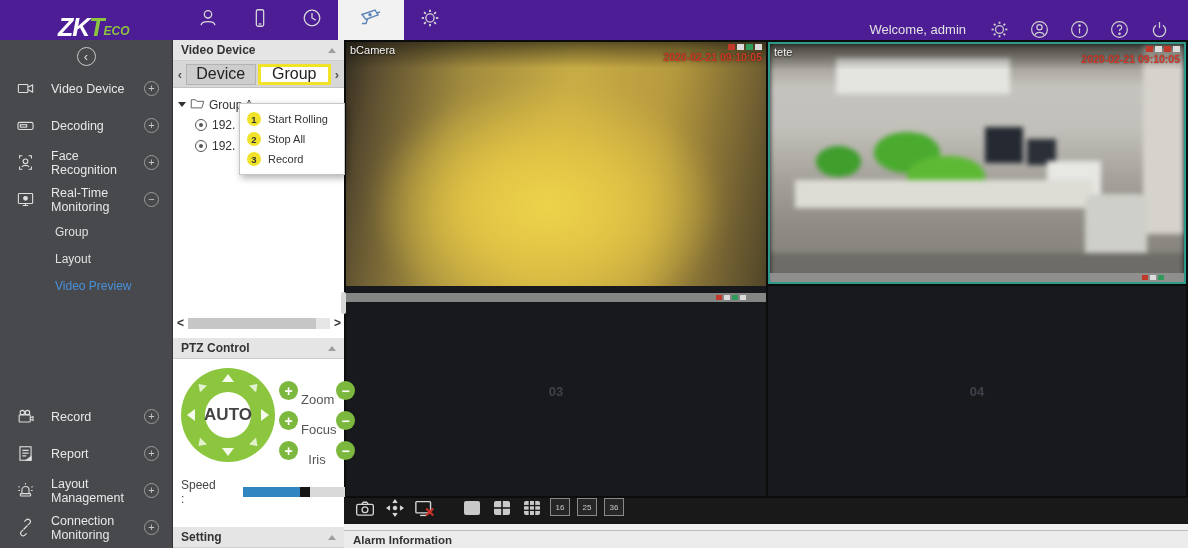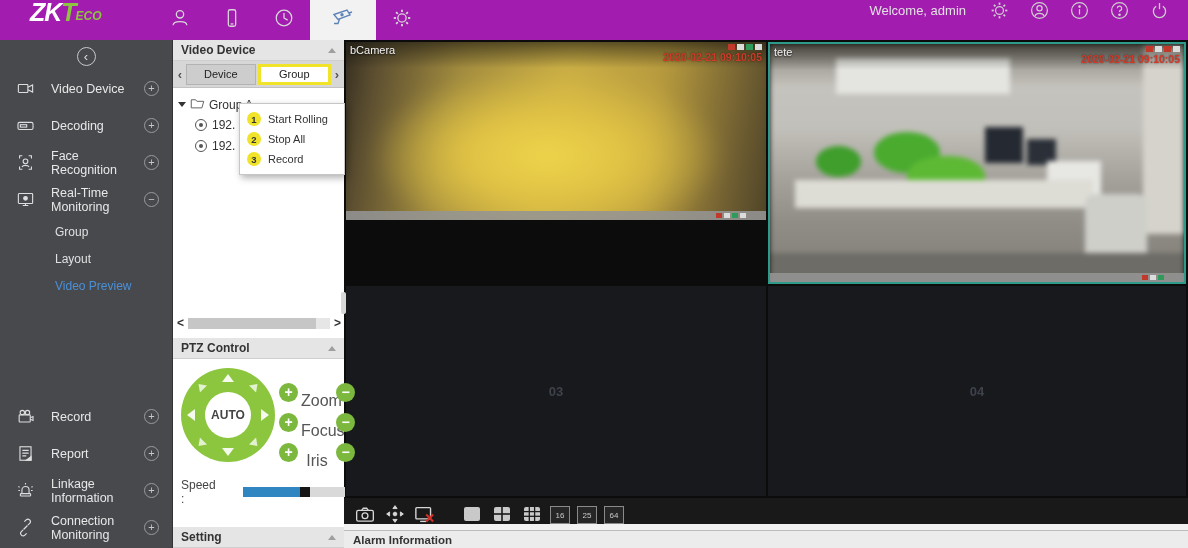--- a/index.html
+++ b/index.html
@@ -1,20 +1,20 @@
 <!DOCTYPE html>
 <html><head>
 <meta charset="utf-8">
 <style>
 * { margin:0; padding:0; box-sizing:border-box; }
 html,body { width:1188px; height:548px; }
 body { position:relative; overflow:hidden; background:#fff; font-family:"Liberation Sans",sans-serif; }
 
 
-.topbar { position:absolute; left:0; top:0; width:1188px; height:40px; background:#a21caf; display:flex; align-items:flex-start; z-index:40; }
+.topbar { position:absolute; left:0; top:0; width:1188px; height:40px; background:#4c1d95; display:flex; align-items:flex-end; z-index:40;padding-left:28px; }
 .logo { margin-left:30px; display:flex; align-items:flex-end; font-style:italic; font-weight:700; cursor:default; }
 .logo .zk { color:#fff; font-size:25px; line-height:1; letter-spacing:-1px; }
 .logo .t  { color:#8cc63e; font-size:25px; line-height:1; letter-spacing:-1px; }
 .logo .eco{ color:#8cc63e; font-size:12px; line-height:1.45; font-weight:700; }
 .topnav { display:flex; height:40px; margin-left:52px; }
 .nav-item { width:52px; height:40px; display:flex; align-items:center; justify-content:center; cursor:pointer; }
 .nav-item.active { width:66px; background:#f2f2f2; }
 .topbar-right { margin-left:auto; display:flex; align-items:center; gap:19px; margin-right:18px; }
 .welcome { color:#e2e2e2; font-size:13px; margin-right:4px; }
 .tico { display:flex; align-items:center; justify-content:center; cursor:pointer; }
@@ -29,63 +29,63 @@
 .submenu-item { height:27px; display:flex; align-items:center; padding-left:55px; font-size:12px; color:#e0e0e0; cursor:pointer; }
 .submenu-item.active { color:#4a90d9; }
 .menu-bottom { position:absolute; left:0; bottom:2px; width:100%; }
 
 
 .device-panel { position:absolute; left:172px; top:40px; width:172px; height:508px; background:#fff; border-left:1px solid #333; z-index:20; }
 .panel-header { height:21px; background:#e5e5e5; border-bottom:1px solid #cfcfcf; display:flex; align-items:center; justify-content:space-between; padding:0 8px; font-size:12px; font-weight:700; color:#333; }
 .chev-up { width:0; height:0; border-left:4px solid transparent; border-right:4px solid transparent; border-bottom:5px solid #9f9f9f; cursor:pointer; }
 .tab-bar { height:27px; background:#d7d7d7; display:flex; align-items:center; border-bottom:1px solid #c2c2c2; padding:0 2px; }
 .tab-arrow { width:10px; text-align:center; font-size:13px; color:#555; cursor:pointer; font-weight:700; }
-.tab { flex:1; height:21px; margin:0 1px; background:#cdcdcd; border:1px solid #b3b3b3; display:flex; align-items:center; justify-content:center; font-size:11px; color:#222; cursor:pointer; }
+.tab { flex:1; height:21px; margin:0 1px; background:#cdcdcd; border:1px solid #b3b3b3; display:flex; align-items:center; justify-content:center; font-size:16px; color:#222; cursor:pointer; }
 .tab.highlight { background:#fff; border:3px solid #f0e32a; }
 .tree { padding:7px 5px; font-size:12px; color:#333; }
 .tree-group { display:flex; align-items:center; gap:4px; height:19px; cursor:pointer; }
 .tree-expander { width:0; height:0; border-left:4px solid transparent; border-right:4px solid transparent; border-top:5px solid #333; }
 .tree-item { display:flex; align-items:center; gap:5px; height:21px; padding-left:17px; cursor:pointer; }
 .cam-dot { width:12px; height:12px; border:1px solid #555; border-radius:50%; display:flex; align-items:center; justify-content:center; }
 .cam-dot i { width:4px; height:4px; background:#555; border-radius:50%; }
 .context-menu { position:absolute; left:66px; top:63px; width:106px; background:#fff; border:1px solid #c6c6c6; box-shadow:2px 3px 7px rgba(0,0,0,.3); z-index:25; padding:5px 0; }
 .cm-item { display:flex; align-items:center; gap:7px; height:20px; padding:0 7px; font-size:11px; color:#333; cursor:pointer; }
 .cm-num { width:14px; height:14px; border-radius:50%; background:#f0e32a; color:#333; font-size:9.5px; font-weight:700; display:flex; align-items:center; justify-content:center; flex:none; }
 .hscroll { position:absolute; left:4px; top:276px; width:164px; height:14px; display:flex; align-items:center; gap:4px; }
 .hs-arrow { font-size:12px; color:#333; font-weight:700; cursor:pointer; line-height:1; }
 .hs-track { flex:1; height:11px; background:#e6e6e6; position:relative; cursor:pointer; }
 .hs-thumb { position:absolute; left:0; top:0; height:100%; width:90%; background:#c6c6c6; }
 .ptz-header { position:absolute; left:0; right:0; top:298px; }
 .ptz-body { position:absolute; left:0; top:320px; width:172px; height:150px; }
 .donut { position:absolute; left:8px; top:8px; width:94px; height:94px; border-radius:50%; background:#8cc63e; cursor:pointer; }
-.donut-inner { position:absolute; left:50%; top:50%; transform:translate(-50%,-50%); width:46px; height:46px; border-radius:50%; background:#fff; display:flex; align-items:center; justify-content:center; font-size:12px; font-weight:700; color:#444; }
+.donut-inner { position:absolute; left:50%; top:50%; transform:translate(-50%,-50%); width:46px; height:46px; border-radius:50%; background:#fff; display:flex; align-items:center; justify-content:center; font-size:17px; font-weight:700; color:#444; }
 .d-arrow { position:absolute; width:0; height:0; }
 .d-up    { left:50%; top:6px;  transform:translateX(-50%); border-left:6px solid transparent; border-right:6px solid transparent; border-bottom:8px solid rgba(255,255,255,.9); }
 .d-down  { left:50%; bottom:6px; transform:translateX(-50%); border-left:6px solid transparent; border-right:6px solid transparent; border-top:8px solid rgba(255,255,255,.9); }
 .d-left  { top:50%; left:6px;  transform:translateY(-50%); border-top:6px solid transparent; border-bottom:6px solid transparent; border-right:8px solid rgba(255,255,255,.9); }
 .d-right { top:50%; right:6px; transform:translateY(-50%); border-top:6px solid transparent; border-bottom:6px solid transparent; border-left:8px solid rgba(255,255,255,.9); }
 .d-ne { top:15px; right:15px; transform:rotate(45deg);  border-left:5px solid transparent; border-right:5px solid transparent; border-bottom:7px solid rgba(255,255,255,.75); }
 .d-nw { top:15px; left:15px;  transform:rotate(-45deg); border-left:5px solid transparent; border-right:5px solid transparent; border-bottom:7px solid rgba(255,255,255,.75); }
 .d-se { bottom:15px; right:15px; transform:rotate(135deg); border-left:5px solid transparent; border-right:5px solid transparent; border-bottom:7px solid rgba(255,255,255,.75); }
 .d-sw { bottom:15px; left:15px;  transform:rotate(-135deg); border-left:5px solid transparent; border-right:5px solid transparent; border-bottom:7px solid rgba(255,255,255,.75); }
 .ctrl-row { position:absolute; left:106px; display:flex; align-items:center; gap:3px; }
 .pm-btn { width:19px; height:19px; border-radius:50%; background:#7cb83e; color:#fff; font-size:14px; font-weight:700; display:flex; align-items:center; justify-content:center; line-height:1; cursor:pointer; }
-.ctrl-label { width:32px; text-align:center; font-size:16px; color:#555;margin-top:18px; }
+.ctrl-label { width:32px; text-align:center; font-size:13px; color:#555;margin-top:18px; }
 .speed-row { position:absolute; left:8px; top:118px; display:flex; align-items:center; gap:22px; }
 .speed-label { font-size:12px; color:#444; }
 .speed-track { width:104px; height:10px; background:#d9d9d9; position:relative; cursor:pointer; }
 .speed-fill { width:56%; height:100%; background:#2f86c0; }
 .speed-handle { position:absolute; left:56%; top:0; width:10px; height:10px; background:#161616; cursor:pointer; }
 .setting-header { position:absolute; left:0; right:0; bottom:0;align-items:center; }
 .resize-handle { position:absolute; left:-3px; top:252px; width:5px; height:22px; background:#d8d8d8; border-radius:2px; cursor:ew-resize; z-index:26; }
 
 
 .video-area { position:absolute; left:344px; top:40px; width:844px; height:508px; background:#0c0c0c; }
 .cell { position:absolute; overflow:hidden; background:#17191d; cursor:pointer; }
-.cell1 { left:2px; top:2px; width:420px; height:178px;text-align:right; }
+.cell1 { left:2px; top:2px; width:420px; height:260px;text-align:right; }
 .cell2 { left:424px; top:2px; width:418px; height:242px; border:2px solid #2e9b8a; }
 .cell3 { left:2px; top:246px; width:420px; height:210px; }
 .cell4 { left:424px; top:246px; width:418px; height:210px; }
 .cell-number { position:absolute; left:50%; top:50%; transform:translate(-50%,-50%); font-size:13px; font-weight:700; color:#3e424a; }
 .cam-overlay-top { position:absolute; left:0; top:0; right:0; height:26px; background:linear-gradient(180deg,rgba(25,23,16,.6),rgba(25,23,16,0)); display:flex; justify-content:space-between; padding:2px 4px 0 4px; z-index:6; }
 .cam-label { font-size:11px; color:#f2f2f2; text-shadow:0 1px 2px rgba(0,0,0,.8); }
 .cam-right { display:flex; flex-direction:column; align-items:flex-end; gap:1px; }
 .cam-icons { display:flex; gap:2px; }
 .cam-icons i { width:7px; height:6px; display:block; }
 .ci-red { background:#c0392b; } .ci-wht { background:#dcdcdc; } .ci-grn { background:#2e9b5a; }
@@ -104,21 +104,21 @@
 .s-col { right:0; top:0; width:10%; height:80%; background:#d5d3cc; }
 .s-green1 { left:25%; top:37%; width:16%; height:17%; background:#4aab2f; border-radius:50%; }
 .s-green2 { left:33%; top:47%; width:19%; height:19%; background:#5db934; border-radius:45%; }
 .s-green3 { left:11%; top:43%; width:11%; height:13%; background:#3f9e2c; border-radius:50%; }
 .s-mon1 { left:52%; top:35%; width:9%; height:15%; background:#252a32; }
 .s-mon2 { left:62%; top:40%; width:7%; height:11%; background:#2b3038; }
 .s-desk { left:6%; top:57%; width:72%; height:12%; background:#dddcd5; }
 .s-printer { left:67%; top:49%; width:13%; height:17%; background:#e7e7e3; }
 .s-chair { left:76%; top:63%; width:15%; height:30%; background:#cfcfca; border-radius:10px; }
 .s-floor { left:0; bottom:-4%; width:100%; height:16%; background:#6e6c66; }
-.video-toolbar { position:absolute; left:0; top:458px; width:844px; height:26px; background:#191919; display:flex; align-items:flex-end; gap:7px; padding:0 9px; }
+.video-toolbar { position:absolute; left:0; top:458px; width:844px; height:26px; background:#191919; display:flex; align-items:flex-start; gap:7px; padding:0 9px; }
 .vt-btn { width:23px; height:20px; display:flex; align-items:center; justify-content:center; cursor:pointer; }
 .vt-gap { width:10px; }
 .grid-btn { width:20px; height:18px; border:1px solid #8a8a8a; background:#262626; color:#c9c9c9; font-size:8px; display:flex; align-items:center; justify-content:center; cursor:pointer; }
 .gap-strip { position:absolute; left:0; top:484px; width:844px; height:6px; background:#f2f2f2; }
 .alarm-bar { position:absolute; left:0; top:490px; width:844px; height:18px; background:#ececec; border-top:1px solid #bdbdbd; display:flex; align-items:center; padding:0 9px; font-size:11.5px; font-weight:700; color:#333; }
 </style>
 </head>
 <body>
 
 <div class="topbar">
@@ -310,21 +310,21 @@
       <span class="expand-btn">+</span>
     </div>
     <div class="menu-item">
       <span class="mi-icon">
         <svg width="19" height="19" viewBox="0 0 24 24" fill="none" stroke="#dedede" stroke-width="1.4">
             <path d="M7.5 16 v-4.5 a4.5 4.5 0 0 1 9 0 V16"></path>
             <rect x="5.5" y="16" width="13" height="3" rx="1"></rect>
             <path d="M12 4.5 V2.5 M4.5 8 L3 7 M19.5 8 L21 7 M5 12 H3 M19 12 H21" stroke-dasharray="2 1"></path>
           </svg>
       </span>
-      <span class="mi-label">Linkage Information</span>
+      <span class="mi-label">Layout Management</span>
       <span class="expand-btn">+</span>
     </div>
     <div class="menu-item">
       <span class="mi-icon">
         <svg width="19" height="19" viewBox="0 0 24 24" fill="none" stroke="#dedede" stroke-width="1.5">
             <path d="M9 15 l-2.2 2.2 a3.1 3.1 0 0 0 4.4 4.4 L13.4 19.4"></path>
             <path d="M15 9 l2.2-2.2 a3.1 3.1 0 0 0 -4.4-4.4 L10.6 4.6"></path>
             <line x1="9.5" y1="14.5" x2="14.5" y2="9.5"></line>
           </svg>
       </span>
@@ -560,21 +560,21 @@
           </g>
         </svg>
     </span>
     <span class="grid-btn">
       <span>16</span>
     </span>
     <span class="grid-btn">
       <span>25</span>
     </span>
     <span class="grid-btn">
-      <span>64</span>
+      <span>36</span>
     </span>
   </div>
 
   <div class="gap-strip"></div>
 
   <div class="alarm-bar">
     <span>Alarm Information</span>
   </div>
 </div>
 

